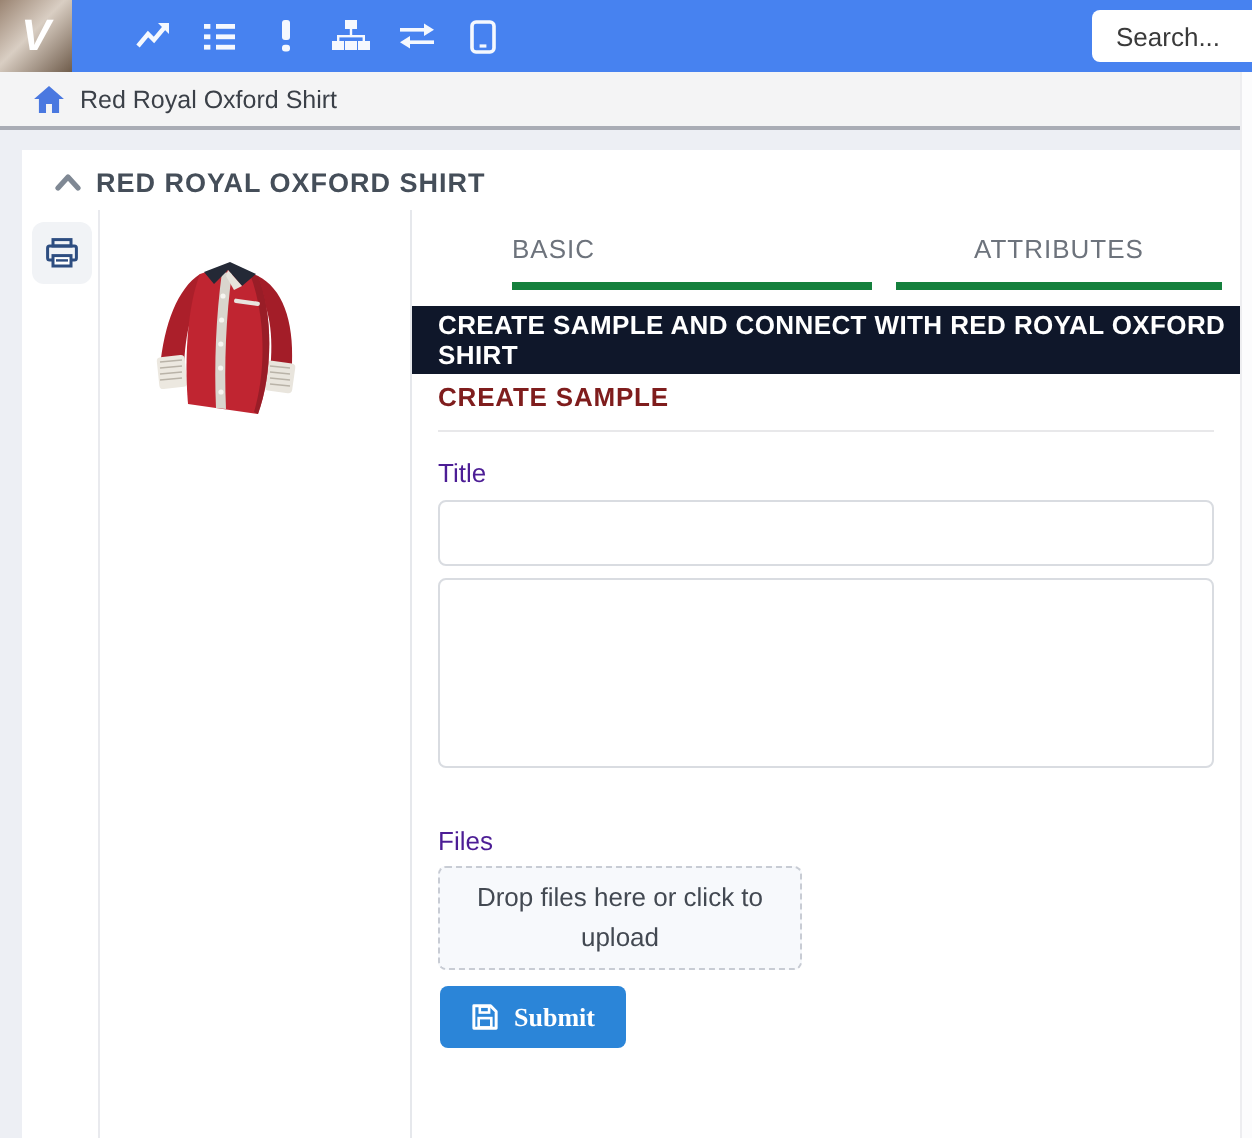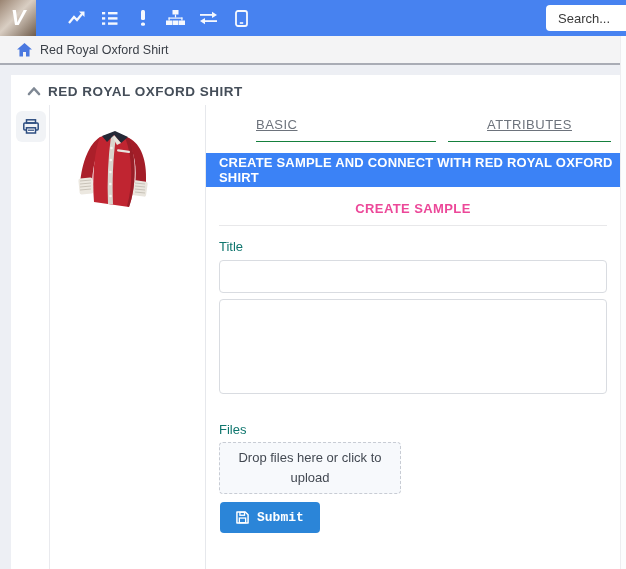--- a/index.html
+++ b/index.html
@@ -46,47 +46,47 @@
                background:#f1f3f6; border-radius:6px; display:flex; align-items:center;
                justify-content:center; cursor:pointer; }
 
   .product-img { position:absolute; left:56px; top:45px; width:95px; height:97px; }
 
   
   .tab-panel { position:absolute; left:194px; top:30px; right:0; bottom:0;
                border-left:1px solid #e6e8ec; }
   .tabs { position:absolute; left:0; top:0; width:100%; height:36px; }
   .tab { position:absolute; top:12px; font-size:13px; color:#6d737c; letter-spacing:.5px;
-         padding-bottom:9px; border-bottom:1px solid #15803d; cursor:pointer;text-decoration:underline; }
+         padding-bottom:9px; border-bottom:4px solid #15803d; cursor:pointer; }
   .tab-basic { left:50px; width:180px; }
   .tab-attributes { left:242px; width:163px;text-align:center; }
 
   .banner { position:absolute; left:0; top:48px; width:100%; height:34px;
-            background:#3b82f6; color:#fff; display:flex; align-items:center;
+            background:#0f172a; color:#fff; display:flex; align-items:center;
             padding-left:13px; font-size:13px; font-weight:bold; letter-spacing:.2px; }
 
   .form-area { position:absolute; left:13px; right:13px; top:82px; }
-  .form-heading { margin-top:14px; font-size:13px; font-weight:bold; color:#ec4899;
-                  letter-spacing:.4px; padding-bottom:9px; border-bottom:1px solid #e8e8ea;text-align:center; }
-  .field-label { margin-top:13px; font-size:13px; color:#0f766e; }
+  .form-heading { margin-top:4px; font-size:13px; font-weight:bold; color:#7f1d1d;
+                  letter-spacing:.4px; padding-bottom:9px; border-bottom:1px solid #e8e8ea; }
+  .field-label { margin-top:13px; font-size:13px; color:#4c1d95; }
   .text-input { margin-top:6px; width:100%; height:33px; border:1px solid #d9dce1;
                 border-radius:4px; background:#fff; font-size:13px; color:#333;
                 padding:0 10px; font-family:"Liberation Sans", sans-serif; }
   .text-area { margin-top:6px; width:100%; height:95px; border:1px solid #d9dce1;
                border-radius:4px; background:#fff; font-size:13px; color:#333;
                padding:8px 10px; resize:none; font-family:"Liberation Sans", sans-serif; }
   .files-label { margin-top:24px; }
   .dropzone { margin-top:5px; width:182px; min-height:47px; border:1px dashed #c8ccd4;
               border-radius:4px; background:#f7f9fc; display:flex; align-items:center;
               justify-content:center; cursor:pointer; padding:5px 14px; }
   .dropzone span { font-size:13px; color:#434952; text-align:center; line-height:1.55; }
   .submit-btn { margin-top:8px; margin-left:1px; height:31px; padding:0 16px;
                 background:#2b85d8; border:none; border-radius:4px; color:#fff;
                 font-size:13px; font-weight:bold; display:flex; align-items:center;
-                gap:8px; cursor:pointer; font-family:Liberation Mono, monospace; }
+                gap:8px; cursor:pointer; font-family:Liberation Serif, serif; }
 </style>
 </head>
 <body>
 
 <div class="viewport">
 
   <div class="navbar">
     <div class="logo">V</div>
 
     <div class="nav-icons">

